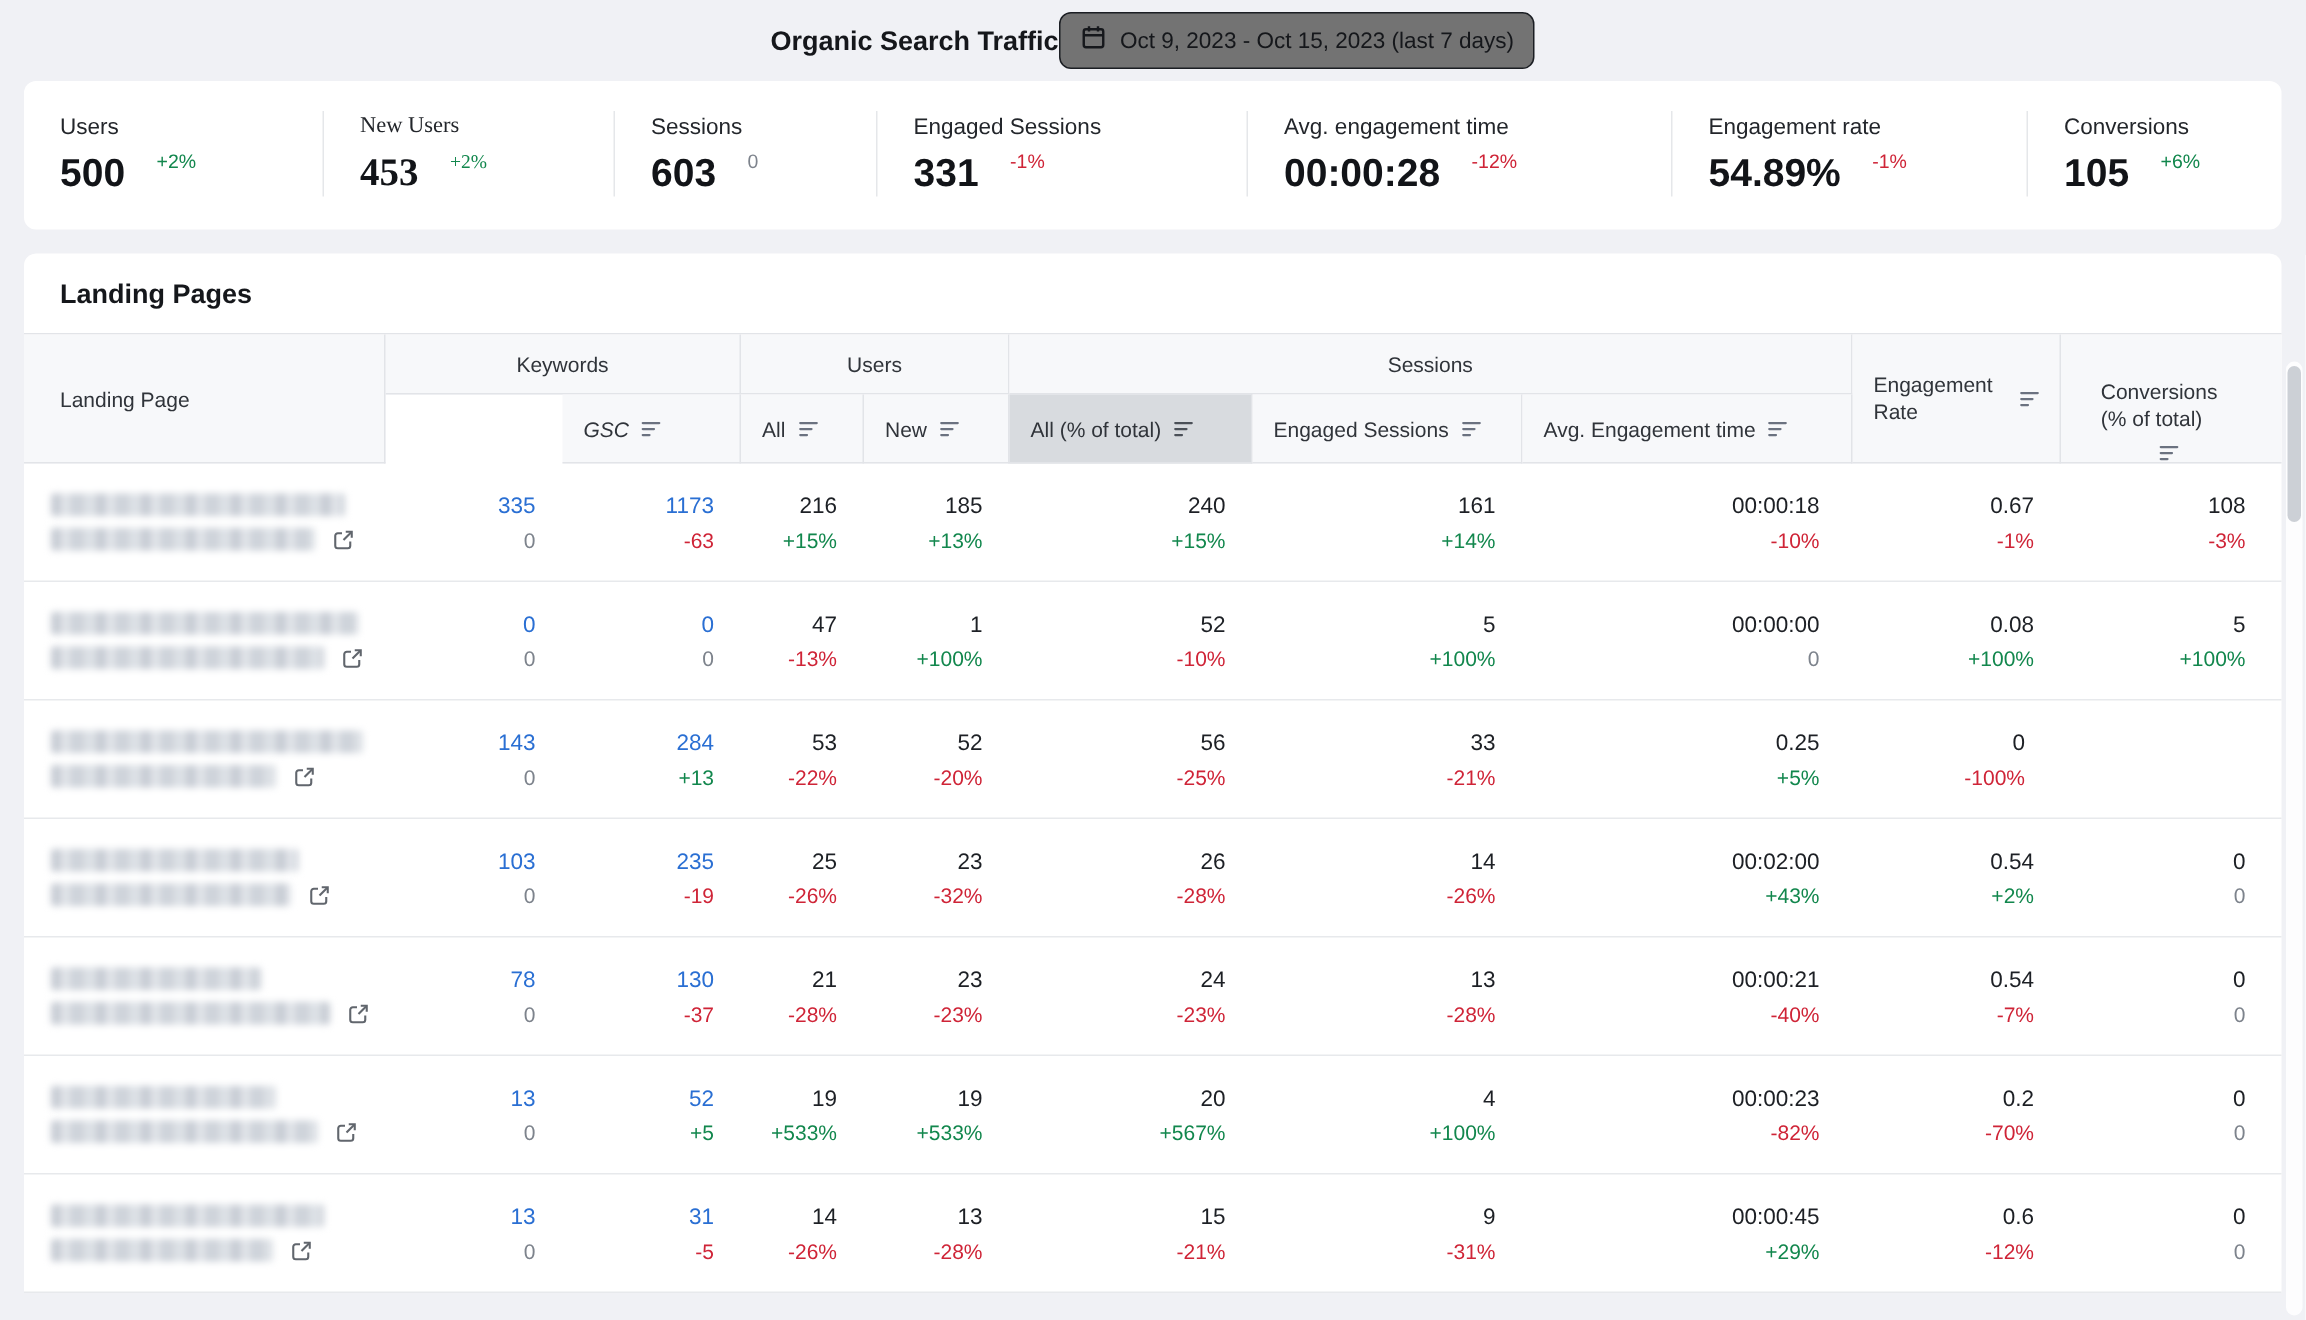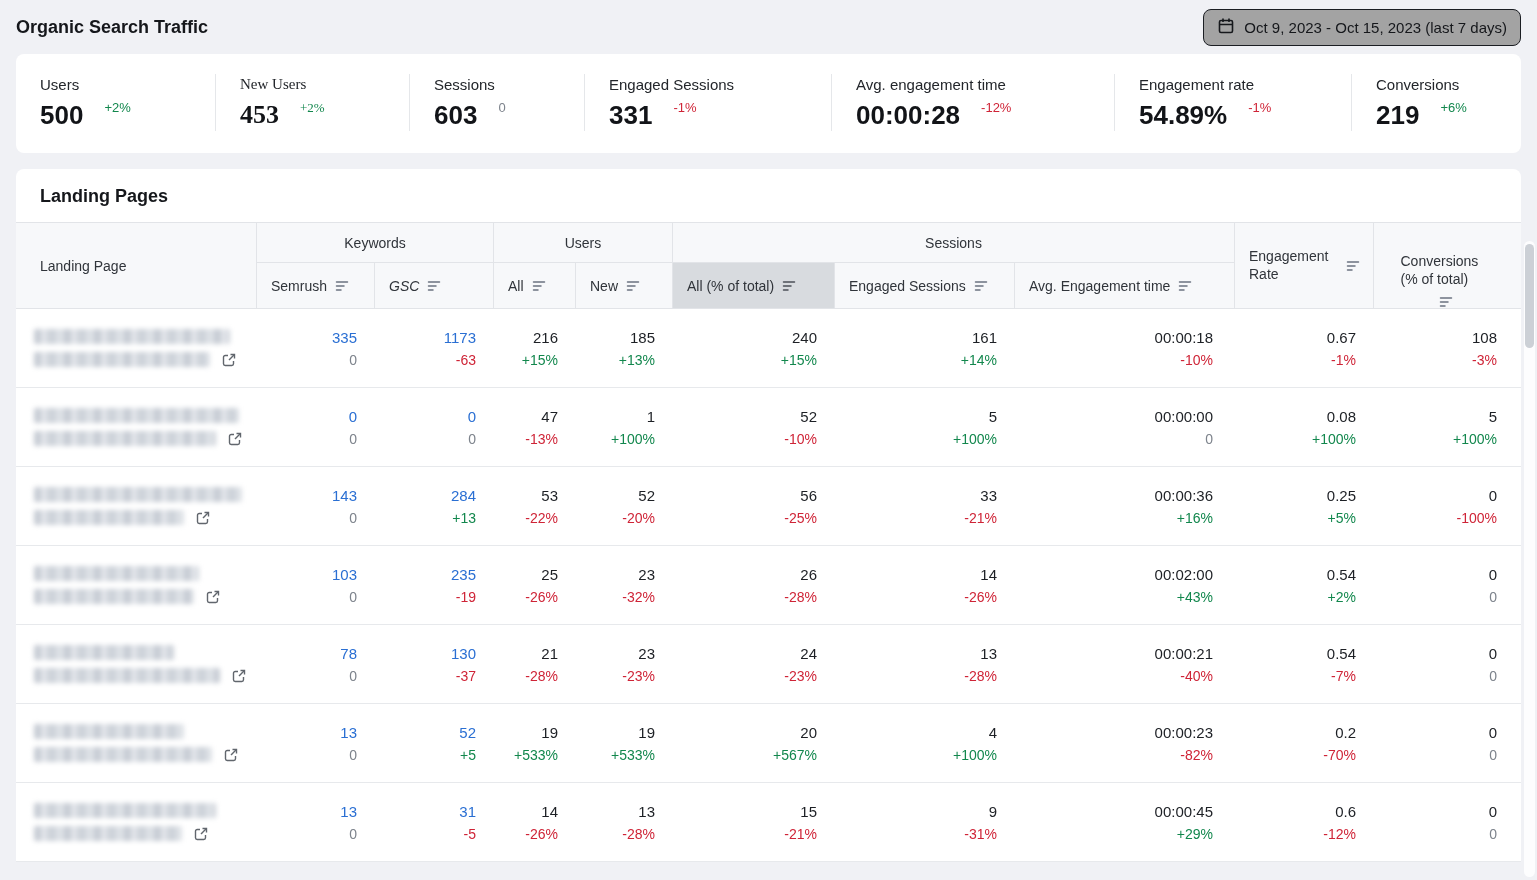--- a/index.html
+++ b/index.html
@@ -5,23 +5,23 @@
   :root{
     --pos:#12874d; --neg:#cf2437; --neutral:#7d838c; --link:#2a6fd3;
     --cols:241px 118px 119px 82px 97px 162px 180px 220px 139px 1fr;
     --hairline:#e2e4e8;
   }
   *{box-sizing:border-box;margin:0;padding:0;}
   html,body{width:1537px;height:880px;overflow:hidden;}
   body{background:#f0f1f5;font-family:"Liberation Sans",sans-serif;color:#1d2025;position:relative;}
 
   
-  .topbar{display:flex;justify-content:space-between;align-items:center;padding:12px 16px 12px 16px;height:54px;}
+  .topbar{display:flex;justify-content:center;align-items:center;padding:12px 16px 12px 16px;height:54px;}
   .page-title{font-size:18px;font-weight:bold;color:#15171b;}
-  .date-btn{display:flex;align-items:center;gap:9px;background:#a3a3a3;border:1.5px solid #1b1e23;border-radius:8px;padding:7px 13px;font-size:15px;color:#15171b;cursor:pointer;font-family:inherit;}
+  .date-btn{display:flex;align-items:center;gap:9px;background:#737373;border:1.5px solid #1b1e23;border-radius:8px;padding:7px 13px;font-size:15px;color:#15171b;cursor:pointer;font-family:inherit;}
 
   
   .kpi-card{margin:0 16px;background:#fff;border-radius:8px;display:flex;padding:20px 0 22px 0;}
   .kpi{padding:2px 10px 0 24px;}
   .kpi+.kpi{border-left:1px solid #e5e7ea;}
   .kpi-label{font-size:15px;color:#23262b;}
   .kpi-valrow{display:flex;align-items:flex-start;gap:21px;margin-top:7px;}
   .kpi-value{font-size:26px;font-weight:bold;color:#121418;}
   .kpi-delta{font-size:13px;}
   .k0{width:199px;} .k1{width:194px;font-family:Liberation Serif, serif;} .k2{width:175px;} .k3{width:247px;} .k4{width:283px;} .k5{width:237px;} .k6{flex:1;}
@@ -126,21 +126,21 @@
   <div class="kpi k5">
     <div class="kpi-label">Engagement rate</div>
     <div class="kpi-valrow">
         <span class="kpi-value">54.89%</span>
         <span class="kpi-delta auto-trend down">-1%</span>
       </div>
   </div>
   <div class="kpi k6">
     <div class="kpi-label">Conversions</div>
     <div class="kpi-valrow">
-        <span class="kpi-value">219</span>
+        <span class="kpi-value">105</span>
         <span class="kpi-delta auto-trend up">+6%</span>
       </div>
   </div>
 </div>
 
 <div class="table-card">
   <div class="section-title">Landing Pages</div>
 
   <div class="grid thead">
     <div class="hcell group g-keywords">
@@ -164,28 +164,20 @@
         </span>
     </div>
     <div class="hcell h-conv">
       <span class="htxt2">Conversions (% of total)</span>
       <span class="sort-icon">
           <svg width="15" height="12" viewBox="0 0 15 12">
             <path d="M1.5 2h11M1.5 6h7.5M1.5 10h4.5" stroke="#6b7280" stroke-width="1.5" stroke-linecap="round" fill="none"></path>
           </svg>
         </span>
     </div>
-    <div class="hcell s-semrush">
-      <span>Semrush</span>
-      <span class="sort-icon">
-          <svg width="15" height="12" viewBox="0 0 15 12">
-            <path d="M1.5 2h11M1.5 6h7.5M1.5 10h4.5" stroke="#6b7280" stroke-width="1.5" stroke-linecap="round" fill="none"></path>
-          </svg>
-        </span>
-    </div>
     <div class="hcell s-gsc">
       <span>GSC</span>
       <span class="sort-icon">
           <svg width="15" height="12" viewBox="0 0 15 12">
             <path d="M1.5 2h11M1.5 6h7.5M1.5 10h4.5" stroke="#6b7280" stroke-width="1.5" stroke-linecap="round" fill="none"></path>
           </svg>
         </span>
     </div>
     <div class="hcell s-uall">
       <span>All</span>
@@ -364,24 +356,20 @@
           <div class="v">52</div>
           <div class="d down">-20%</div>
         </div>
         <div class="cell num">
           <div class="v">56</div>
           <div class="d down">-25%</div>
         </div>
         <div class="cell num">
           <div class="v">33</div>
           <div class="d down">-21%</div>
-        </div>
-        <div class="cell num">
-          <div class="v">00:00:36</div>
-          <div class="d up">+16%</div>
         </div>
         <div class="cell num">
           <div class="v">0.25</div>
           <div class="d up">+5%</div>
         </div>
         <div class="cell num">
           <div class="v">0</div>
           <div class="d down">-100%</div>
         </div>
       </div>

